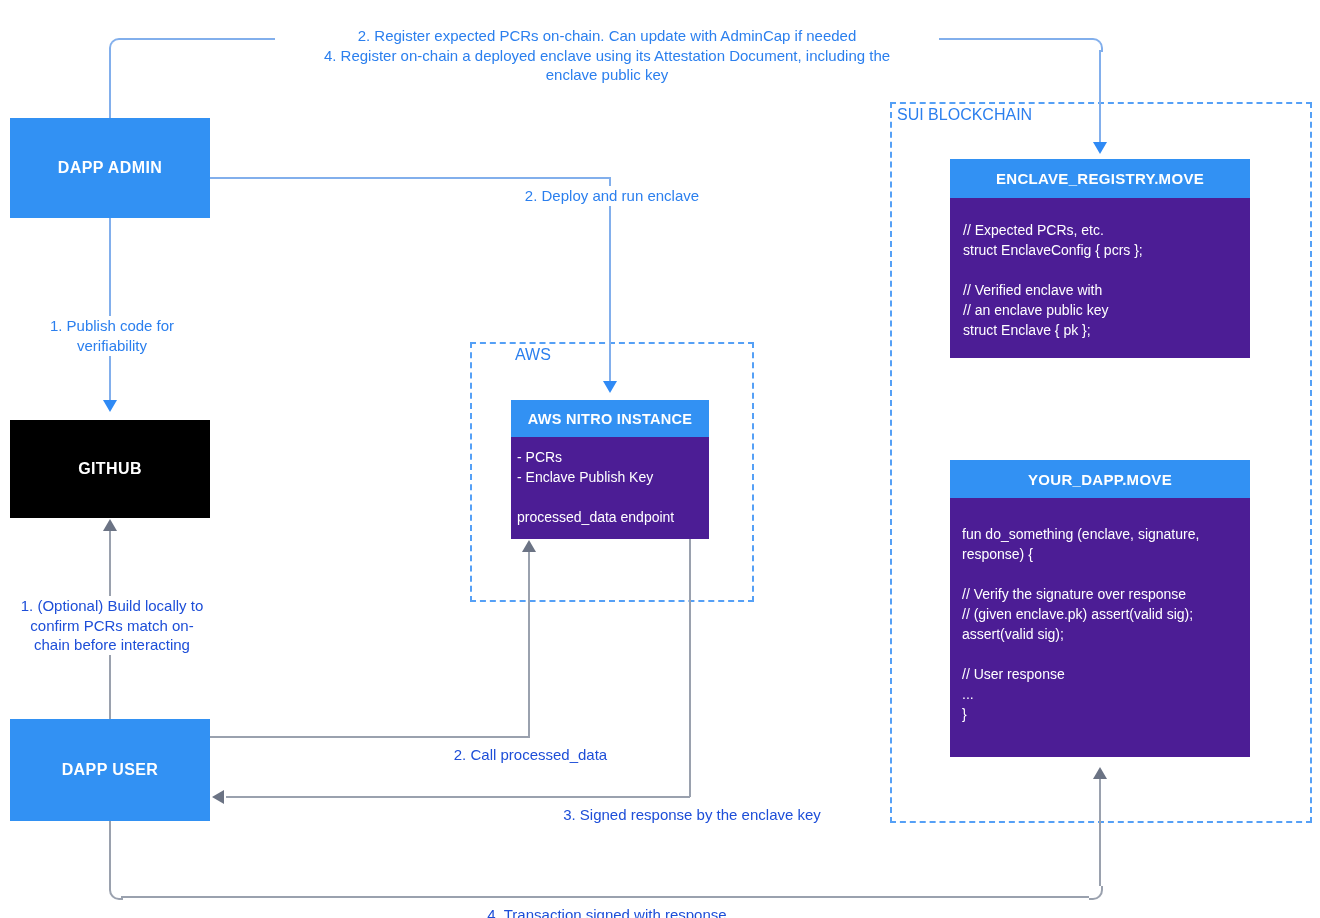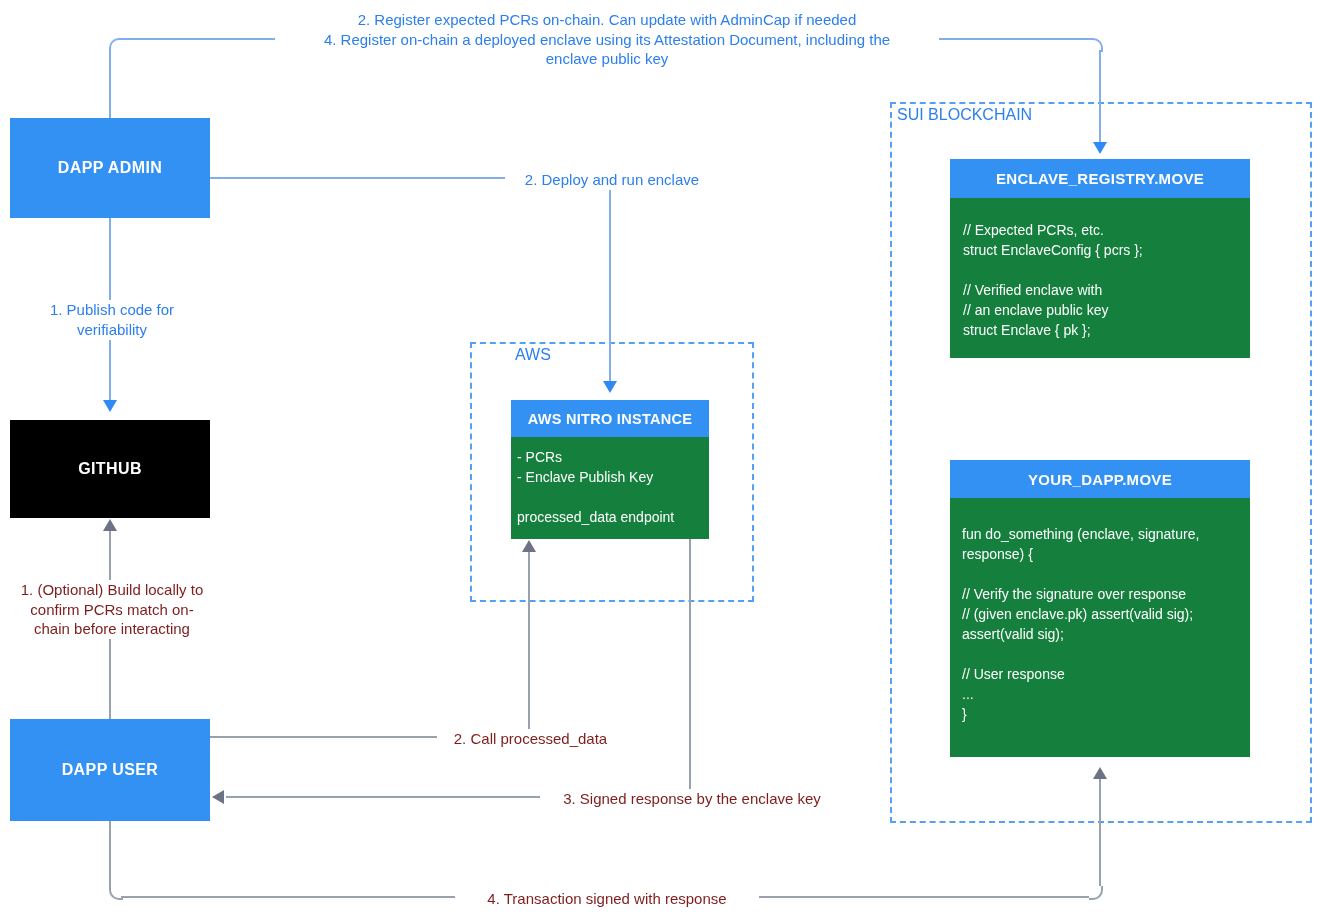--- a/index.html
+++ b/index.html
@@ -12,42 +12,42 @@
   .group-label{position:absolute;color:#2B7FEE;font-size:16px;white-space:nowrap;}
   
   .node{position:absolute;display:flex;align-items:center;justify-content:center;
         color:#fff;font-size:16px;font-weight:700;letter-spacing:.4px;}
   .blue{background:#3291F3;}
   .black{background:#000;}
   
   .module{position:absolute;}
   .module .hdr{display:flex;align-items:center;justify-content:center;background:#3291F3;
         color:#fff;font-size:15px;font-weight:700;letter-spacing:.3px;}
-  .module .code{background:#15803d;color:#fff;font-size:14px;line-height:20px;
+  .module .code{background:#4c1d95;color:#fff;font-size:14px;line-height:20px;
         white-space:pre-line;box-sizing:border-box;}
   
   .seg{position:absolute;}
   .h-blue{border-top:2px solid #82AFEC;}
   .v-blue{border-left:2px solid #82AFEC;}
   .h-gray{border-top:2px solid #9AA1AE;}
   .v-gray{border-left:2px solid #9AA1AE;}
   .corner{position:absolute;width:12px;height:12px;}
   .ctl{border-top:2px solid #82AFEC;border-left:2px solid #82AFEC;border-top-left-radius:10px;}
   .ctr{border-top:2px solid #82AFEC;border-right:2px solid #82AFEC;border-top-right-radius:10px;}
   .cbl{border-bottom:2px solid #9AA1AE;border-left:2px solid #9AA1AE;border-bottom-left-radius:10px;}
   .cbr{border-bottom:2px solid #9AA1AE;border-right:2px solid #9AA1AE;border-bottom-right-radius:10px;}
   .arr{position:absolute;width:0;height:0;}
   .arr-down-blue{border-left:7px solid transparent;border-right:7px solid transparent;border-top:12px solid #2F8AF5;}
   .arr-up-gray{border-left:7px solid transparent;border-right:7px solid transparent;border-bottom:12px solid #6B7384;}
   .arr-left-gray{border-top:7px solid transparent;border-bottom:7px solid transparent;border-right:12px solid #6B7384;}
   
   .lbl{position:absolute;background:#fff;text-align:center;font-size:15px;line-height:20px;
-       white-space:pre-line;padding:0 2px;}
+       white-space:pre-line;padding:0 2px;margin-top:16px;}
   .lbl-blue{color:#2B7FEE;}
-  .lbl-gray{color:#7f1d1d;text-align:center;}
+  .lbl-gray{color:#1d4ed8;text-align:center;}
 </style>
 </head>
 <body>
 
 <div id="canvas">
 
   <div class="group" style="left:890px;top:102px;width:418px;height:717px;"></div>
   <div class="group-label" style="left:897px;top:106px;">SUI BLOCKCHAIN</div>
 
   <div class="group" style="left:470px;top:342px;width:280px;height:256px;"></div>

